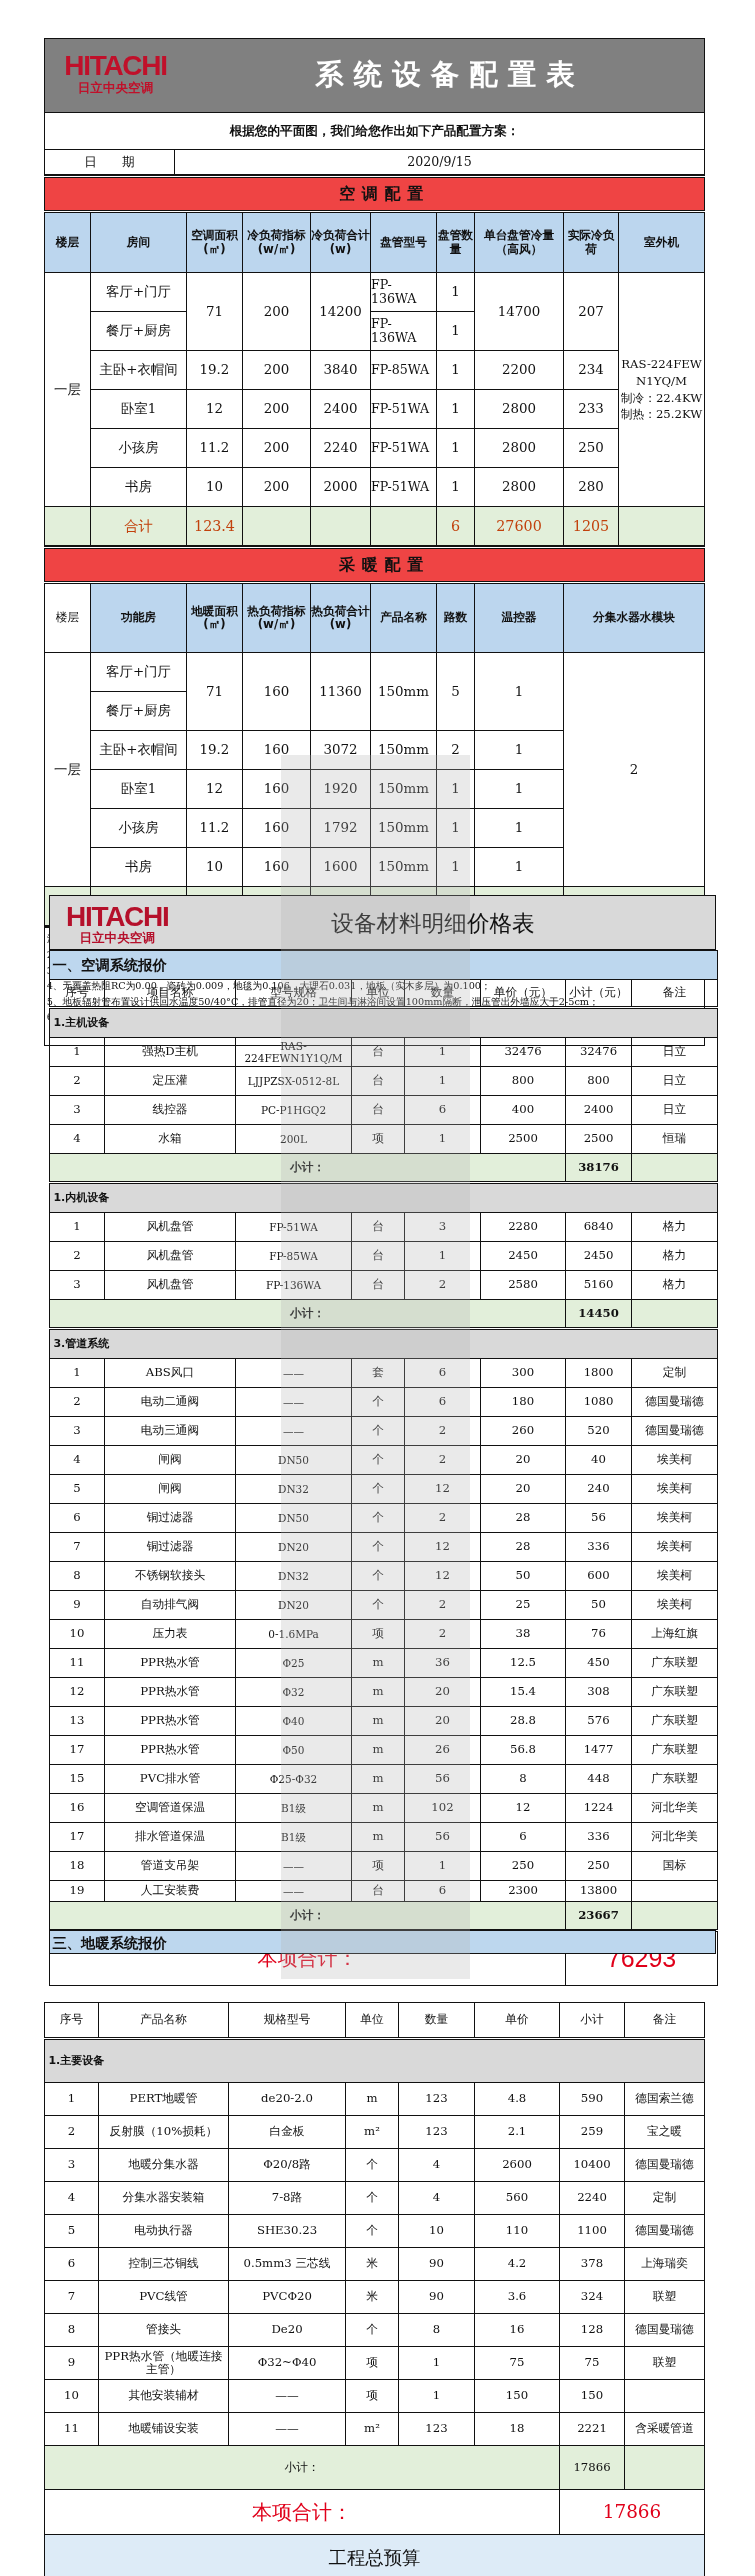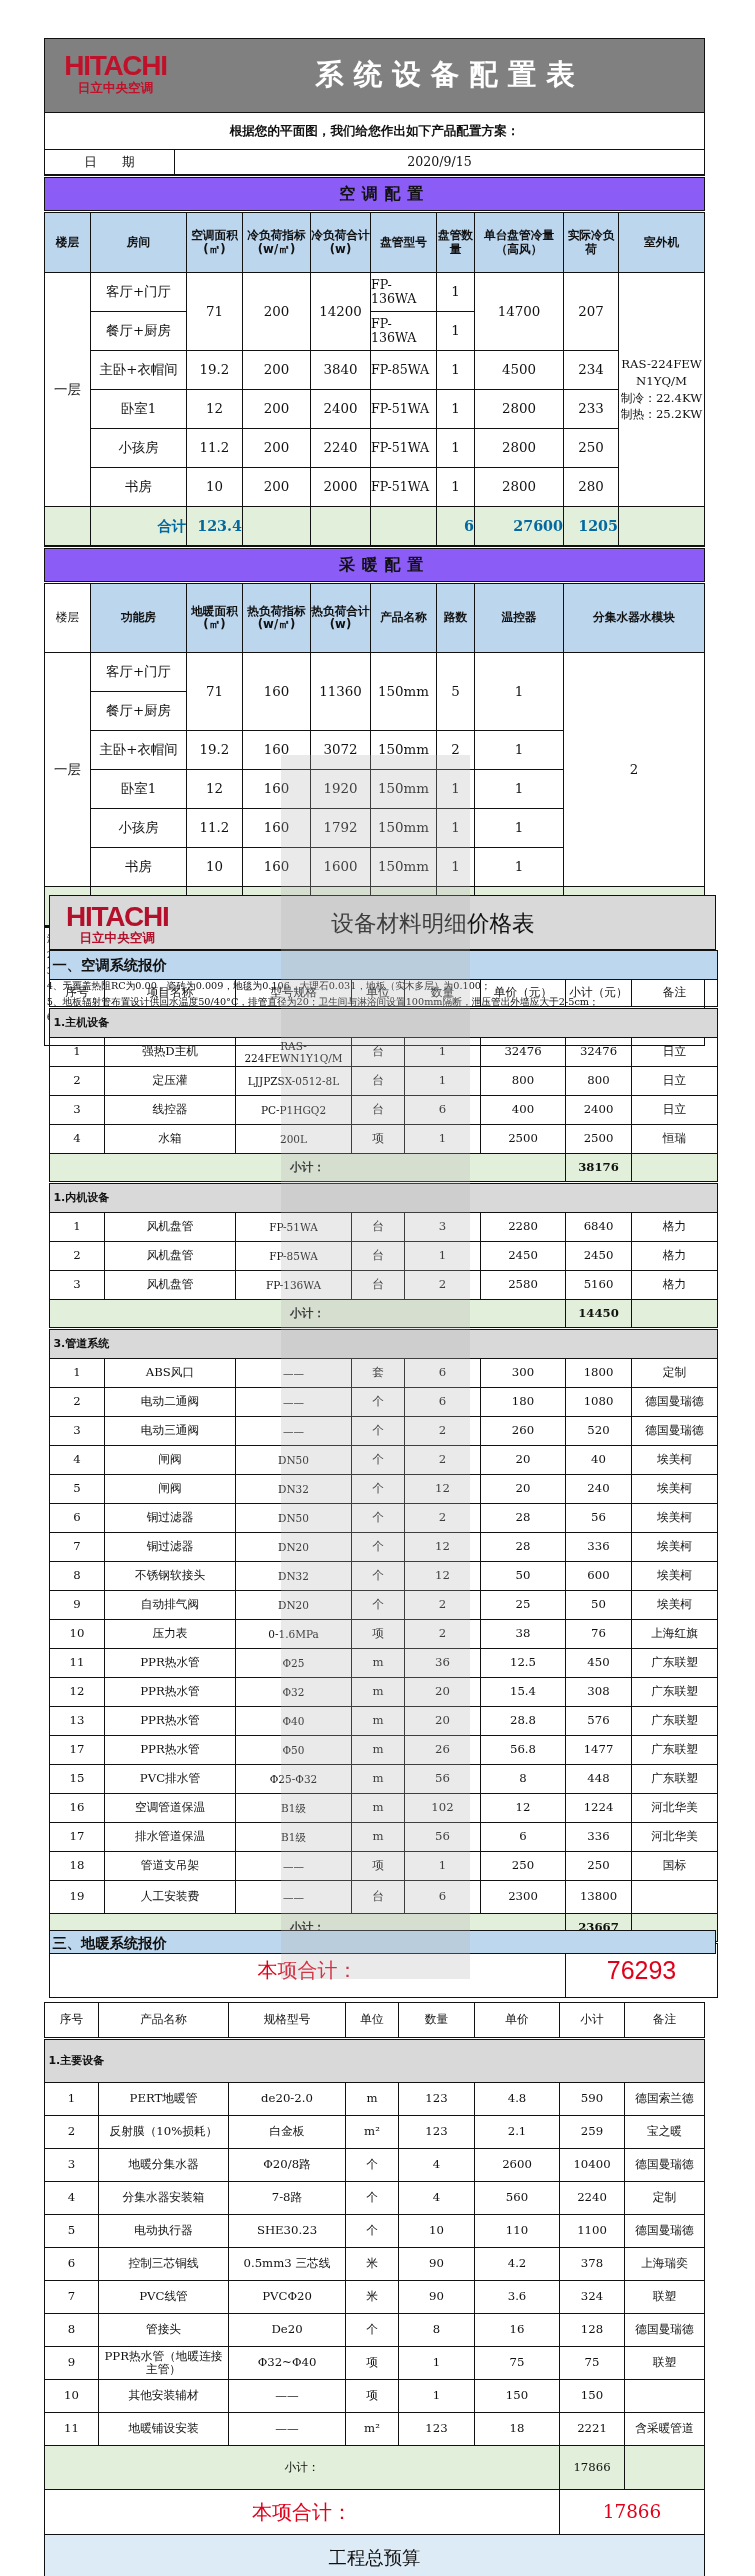--- a/index.html
+++ b/index.html
@@ -11,23 +11,23 @@
   .watermark { position: absolute; left: 281px; width: 189px; background: rgba(180,180,180,0.28); pointer-events: none; z-index: 5; }
   
   #sheet1 { left: 44px; top: 38px; width: 661px; }
   .hdr-band { height: 75px; background: #808080; border: 1.7px solid #111; position: relative; }
   .logo { position: absolute; left: 15px; top: 13.4px; width: 111px; text-align: center; color: #c0102a; }
   .logo .brand { font-family: "Liberation Sans", sans-serif; font-weight: bold; font-size: 28px; letter-spacing: -1.3px; line-height: 28.5px; }
   .logo .sub { font-family: "Liberation Sans", sans-serif; font-weight: bold; font-size: 12.6px; line-height: 15px; }
   .logo2 { color: #b5102b; }
   .main-title { position: absolute; left: 151px; right: 0; top: 0; height: 71px; line-height: 71px; text-align: center; color: #fff; font-family: "DejaVu Sans", sans-serif; font-weight: bold; font-size: 28.5px; letter-spacing: 10px; }
   .sub-title { height: 36px; line-height: 36px; border-left: 1.7px solid #111; border-right: 1.7px solid #111; text-align: center; font-weight: bold; font-size: 12.6px; }
-  .sec-title { background: #8b5cf6; text-align: center; font-family: "DejaVu Sans", sans-serif; font-weight: bold; font-size: 16px; letter-spacing: 6.7px; border: 1.7px solid #111; border-top: 3.4px double #111; border-bottom: 3.4px double #111; padding-left: 20px; }
+  .sec-title { background: #ef4444; text-align: center; font-family: "DejaVu Sans", sans-serif; font-weight: bold; font-size: 16px; letter-spacing: 6.7px; border: 1.7px solid #111; border-top: 3.4px double #111; border-bottom: 3.4px double #111; padding-left: 20px; }
   .thead-blue td { background: #bcd6ee; font-weight: bold; font-size: 11.7px; font-family: "DejaVu Sans", sans-serif; }
-  .red { color: #0369a1; font-weight: bold; text-align: right; }
+  .red { color: #c2410c; font-weight: normal; }
   .total-row td { background: #e2efda; }
   .notes { border: 1.7px solid #111; border-top: 2.5px solid #111; padding: 3.4px 1.7px; font-size: 9.7px; line-height: 15.6px; }
   
   #sheet2 { left: 49px; top: 895px; width: 667px; }
   .hdr2 { height: 55px; background: #d9d9d9; border: 1.7px solid #111; position: relative; }
   .hdr2 .logo { top: 6.7px; left: 11.7px; }
   .hdr2 .title2 { position: absolute; left: 151px; right: 50px; top: 0; line-height: 55px; text-align: center; font-size: 22.6px; font-family: "DejaVu Sans", sans-serif; }
   .blue-sec { background: #bdd7ee; font-weight: bold; font-size: 14.3px; font-family: "DejaVu Sans", sans-serif; text-align: left; padding-left: 2.5px; }
   .cat-row td { background: #d9d9d9; text-align: left; font-weight: bold; font-family: "DejaVu Sans", sans-serif; font-size: 11px; padding-left: 3.4px; border-top: 3.4px double #111; }
   .sub-row td { background: #e2efda; font-size: 11.7px; }
@@ -114,21 +114,21 @@
       <td style="text-align:left;font-size:12.6px;">FP-136WA</td>
       <td style="font-size:13.4px;">1</td>
     </tr>
     <tr style="height:39px;">
       <td style="font-size:13.4px;">主卧+衣帽间</td>
       <td style="font-size:13.4px;">19.2</td>
       <td style="font-size:13.4px;">200</td>
       <td style="font-size:13.4px;">3840</td>
       <td style="text-align:left;font-size:12.6px;">FP-85WA</td>
       <td style="font-size:13.4px;">1</td>
-      <td style="font-size:13.4px;">4500</td>
+      <td style="font-size:13.4px;">2200</td>
       <td style="font-size:13.4px;">234</td>
     </tr>
     <tr style="height:39px;">
       <td style="font-size:13.4px;">卧室1</td>
       <td style="font-size:13.4px;">12</td>
       <td style="font-size:13.4px;">200</td>
       <td style="font-size:13.4px;">2400</td>
       <td style="text-align:left;font-size:12.6px;">FP-51WA</td>
       <td style="font-size:13.4px;">1</td>
       <td style="font-size:13.4px;">2800</td>
@@ -568,21 +568,21 @@
         <tr style="height: 29px;">
           <td>18</td>
           <td>管道支吊架</td>
           <td style="font-size: 10.5px;">——</td>
           <td>项</td>
           <td>1</td>
           <td>250</td>
           <td>250</td>
           <td>国标</td>
         </tr>
-        <tr style="height: 33px;">
+        <tr style="height: 21px;">
           <td>19</td>
           <td>人工安装费</td>
           <td style="font-size: 10.5px;">——</td>
           <td>台</td>
           <td>6</td>
           <td>2300</td>
           <td>13800</td>
           <td></td>
         </tr>
         <tr class="sub-row" style="height: 29px;">

